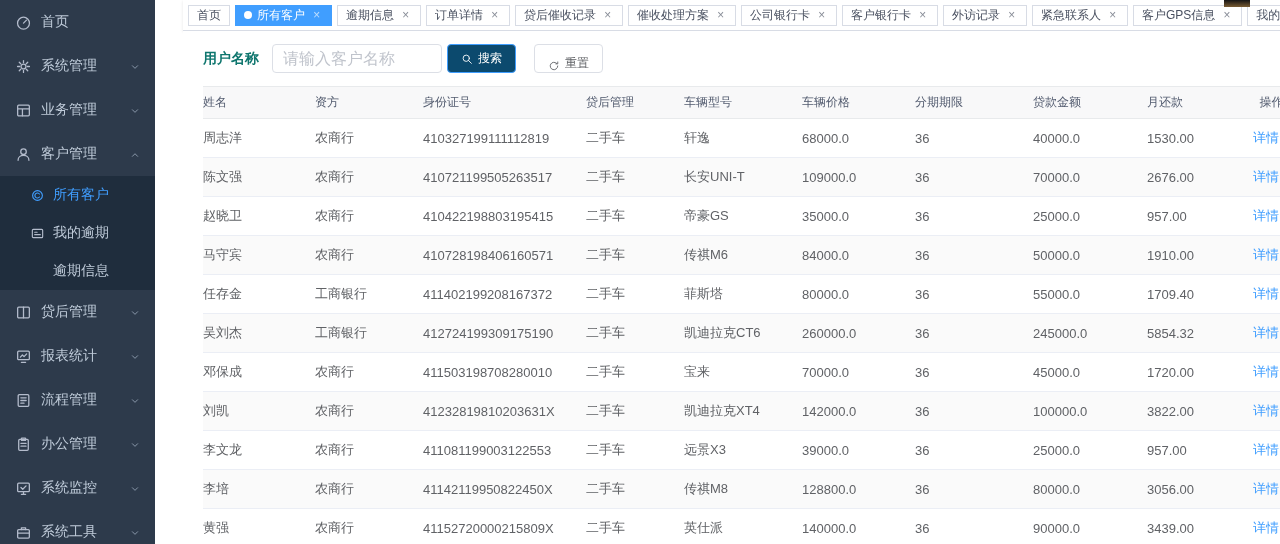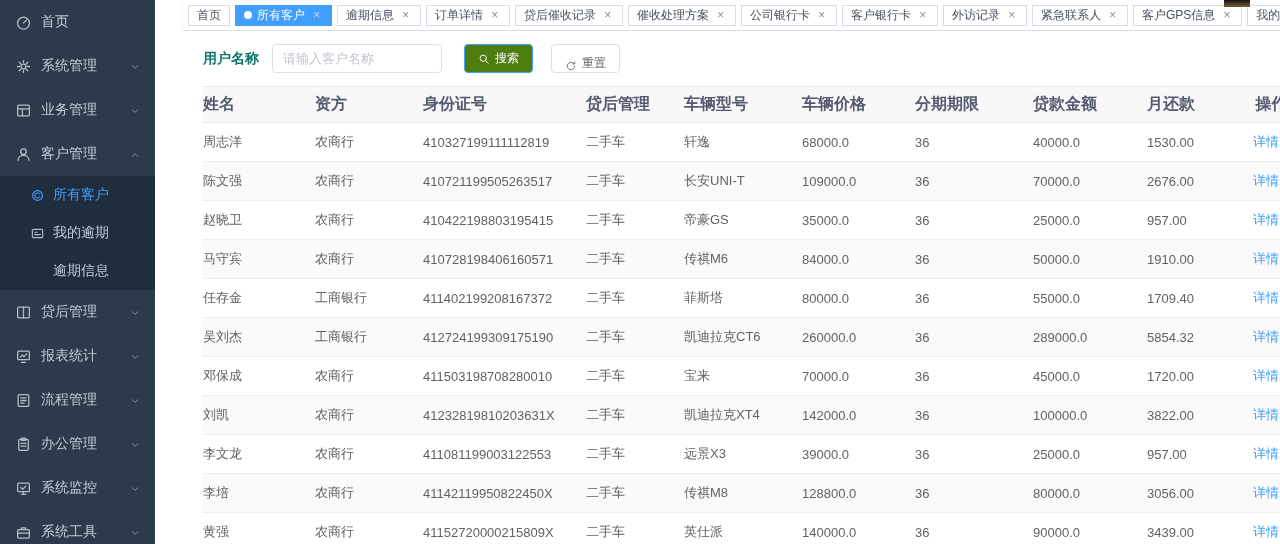--- a/index.html
+++ b/index.html
@@ -45,36 +45,36 @@
     width:13px; height:13px; border-radius:50%; text-align:center;
     color:inherit; opacity:.65; }
   .avatar-sliver { position:absolute; top:0; right:30px; width:26px; height:7px;
     background:linear-gradient(#141414,#7a5c33); z-index:6; }
 
   
   .content { flex:1; padding:13px 18px 0 20px; overflow:hidden; background:#fff; }
   .search-row { display:flex; align-items:center; }
   .search-label { font-size:14px; font-weight:700; color:#0f766e; margin-right:13px; }
   .search-input { width:170px; height:29px; border:1px solid #dcdfe6;
-    border-radius:4px; padding:4px 10px; font-size:13px; color:#606266;
+    border-radius:4px; padding:4px 10px; font-size:16px; color:#606266;
     outline:none; font-family:inherit; }
   .search-input::placeholder { color:#c0c4cc; }
   .btn { height:29px; display:inline-flex; align-items:center; gap:5px;
     font-size:12px; border-radius:4px; padding:0 13px; cursor:pointer;
     font-family:inherit; }
   .btn .b-icon { width:12px; height:12px; display:flex; align-items:center; }
-  .btn-primary { background:#4d7c0f; border:1px solid #409eff; color:#fff;
-    margin-left:22px; }
+  .btn-primary { background:#0c4a6e; border:1px solid #409eff; color:#fff;
+    margin-left:5px; }
   .btn-plain { background:#fff; border:1px solid #dcdfe6; color:#606266;
     margin-left:18px;align-items:flex-end; }
 
   
   table { border-collapse:collapse; table-layout:fixed; width:1087px;
     margin-top:13px; }
-  thead th { background:#f8f8f9; color:#515a6e; font-size:16px; font-weight:700;
+  thead th { background:#f8f8f9; color:#515a6e; font-size:12px; font-weight:400;
     text-align:left; padding:7px 0; border-top:1px solid #e8eaec;
     border-bottom:1px solid #e8eaec; }
   thead th:last-child { text-align:center; }
   tbody td { font-size:13px; color:#606266; padding:10px 0;
     border-bottom:1px solid #ebeef5; white-space:nowrap; overflow:hidden; }
   tbody tr:nth-child(even) td { background:#fafafa; }
   tbody td:last-child { text-align:left; }
   .link { color:#409eff; cursor:pointer; text-decoration:none; }
 </style>
 </head>
@@ -386,21 +386,21 @@
               <td><a class="link">详情</a></td>
             </tr>
             <tr>
               <td>吴刘杰</td>
               <td>工商银行</td>
               <td>412724199309175190</td>
               <td>二手车</td>
               <td>凯迪拉克CT6</td>
               <td>260000.0</td>
               <td>36</td>
-              <td>289000.0</td>
+              <td>245000.0</td>
               <td>5854.32</td>
               <td><a class="link">详情</a></td>
             </tr>
             <tr>
               <td>邓保成</td>
               <td>农商行</td>
               <td>411503198708280010</td>
               <td>二手车</td>
               <td>宝来</td>
               <td>70000.0</td>

